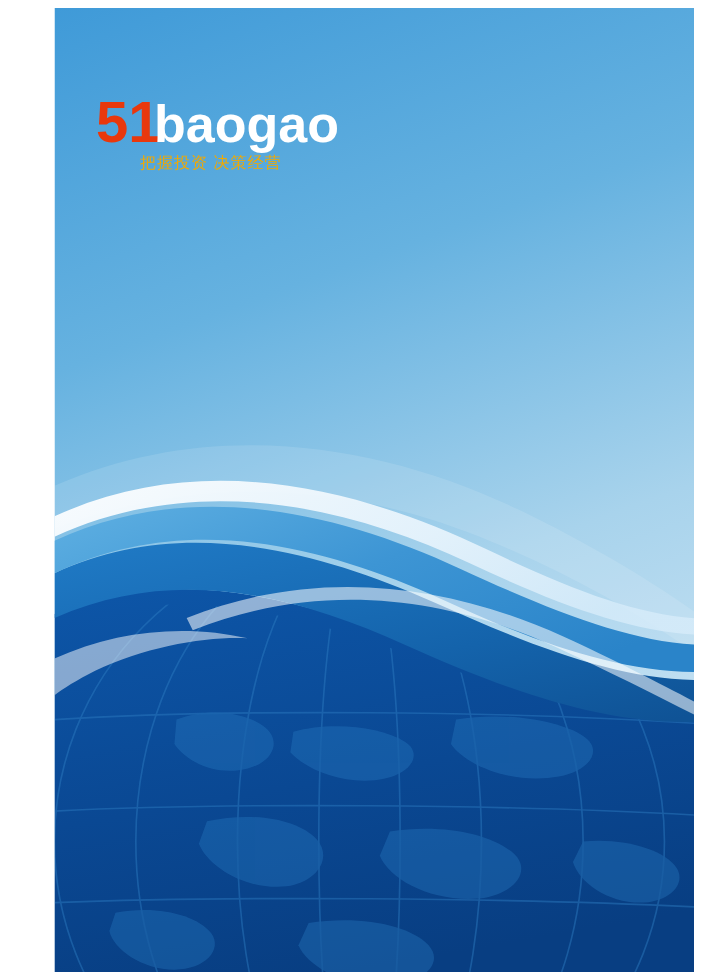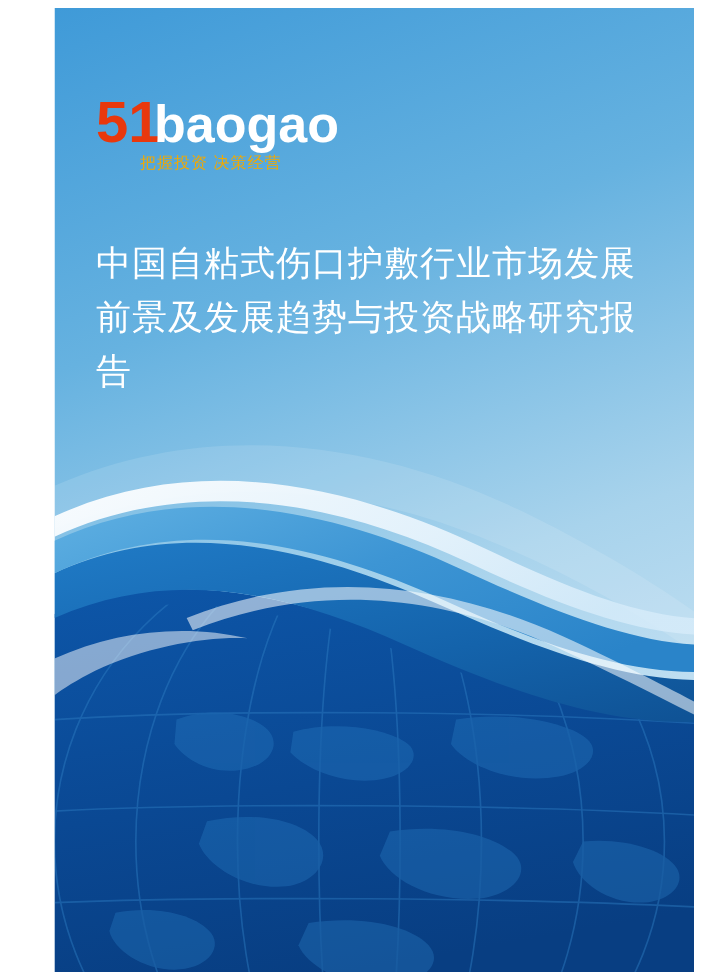--- a/index.html
+++ b/index.html
@@ -151,18 +151,15 @@
 
     <div class="logo-wrap">
       <svg class="logo-svg" width="320" height="92" viewBox="0 0 320 92" xmlns="http://www.w3.org/2000/svg">
         <text x="0" y="52" font-family="Liberation Sans, sans-serif" font-size="58" font-weight="bold" fill="#e8380d">51</text>
         <text x="58" y="52" font-family="Liberation Sans, sans-serif" font-size="52" font-weight="bold" fill="#ffffff">baogao</text>
         <text x="44" y="78" font-family="Liberation Sans, sans-serif" font-size="16" fill="#f2a900" letter-spacing="1">把握投资 决策经营</text>
       </svg>
 
     </div>
 
-    <div class="title-wrap">
-      <h1 class="title-text">中国自粘式伤口护敷行业市场发展前景及发展趋势与投资战略研究报告</h1>
-    </div>
   </div>
 
 </div>
 
 </body></html>

